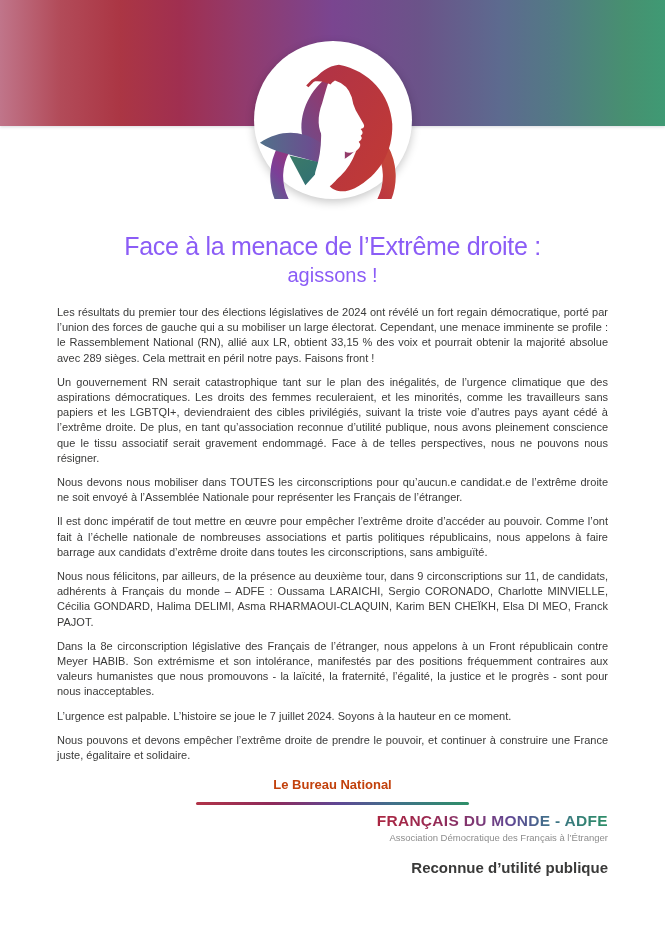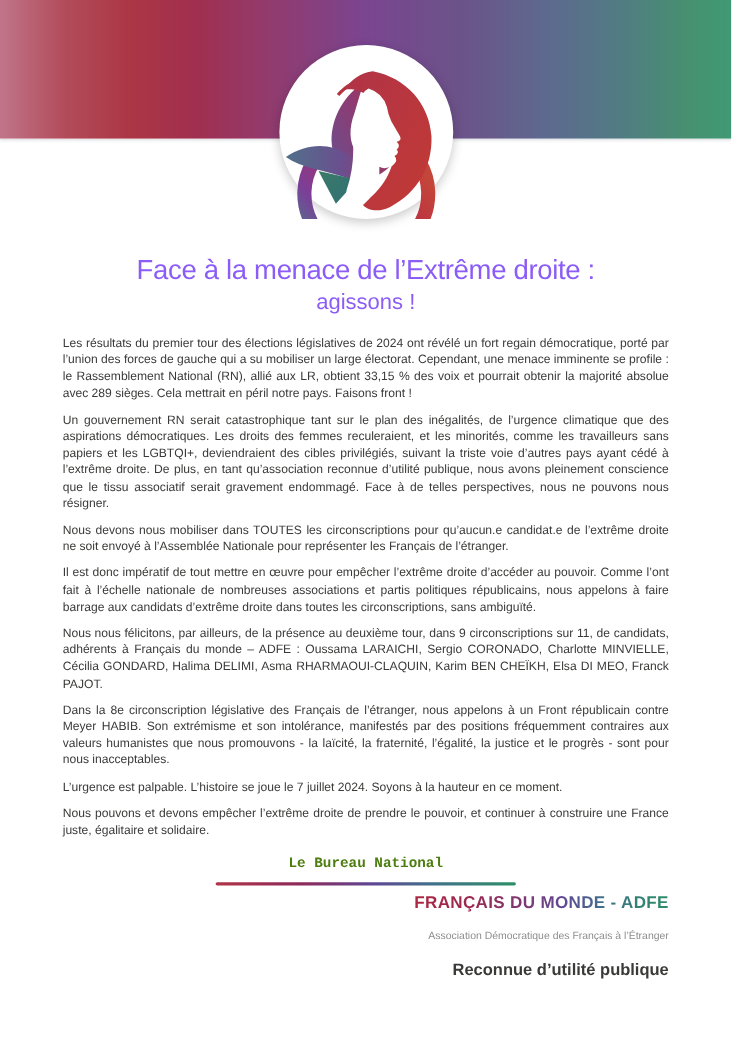--- a/index.html
+++ b/index.html
@@ -70,22 +70,21 @@
     text-align:justify;
     text-justify:inter-word;
   }
   .article p.first{margin-top:17px;}
   
   .signature{
     margin-top:14px;
     text-align:center;
     font-size:13px;
     font-weight:700;
-    color:#4d7c0f;
-    font-family:Liberation Mono, monospace;
+    color:#c2410c;
   }
   .footer{text-align:right;}
   .footer-rule{
     width:273px;height:2.5px;
     margin:10px auto 0 auto;
     background:linear-gradient(90deg,#b13448 0%,#8e2a5a 28%,#5f4794 52%,#41708a 72%,#2e8f68 100%);
     border-radius:2px;
   }
   .org-name{
     margin-top:7px;
@@ -93,21 +92,21 @@
     font-weight:700;
     letter-spacing:.3px;
     background:linear-gradient(90deg,#ab2742 0%,#9a2850 22%,#7b3a78 45%,#5f4794 58%,#41708a 74%,#2b8d66 100%);
     -webkit-background-clip:text;
     background-clip:text;
     -webkit-text-fill-color:transparent;
     color:transparent;
     display:inline-block;
   }
   .org-subtitle{
-    margin-top:16px;
+    margin-top:2px;
     font-size:9.5px;
     color:#8d8d8d;
   }
   .org-status{
     margin-top:16px;
     font-size:15px;
     font-weight:700;
     color:#3a3a39;
   }
 </style>

